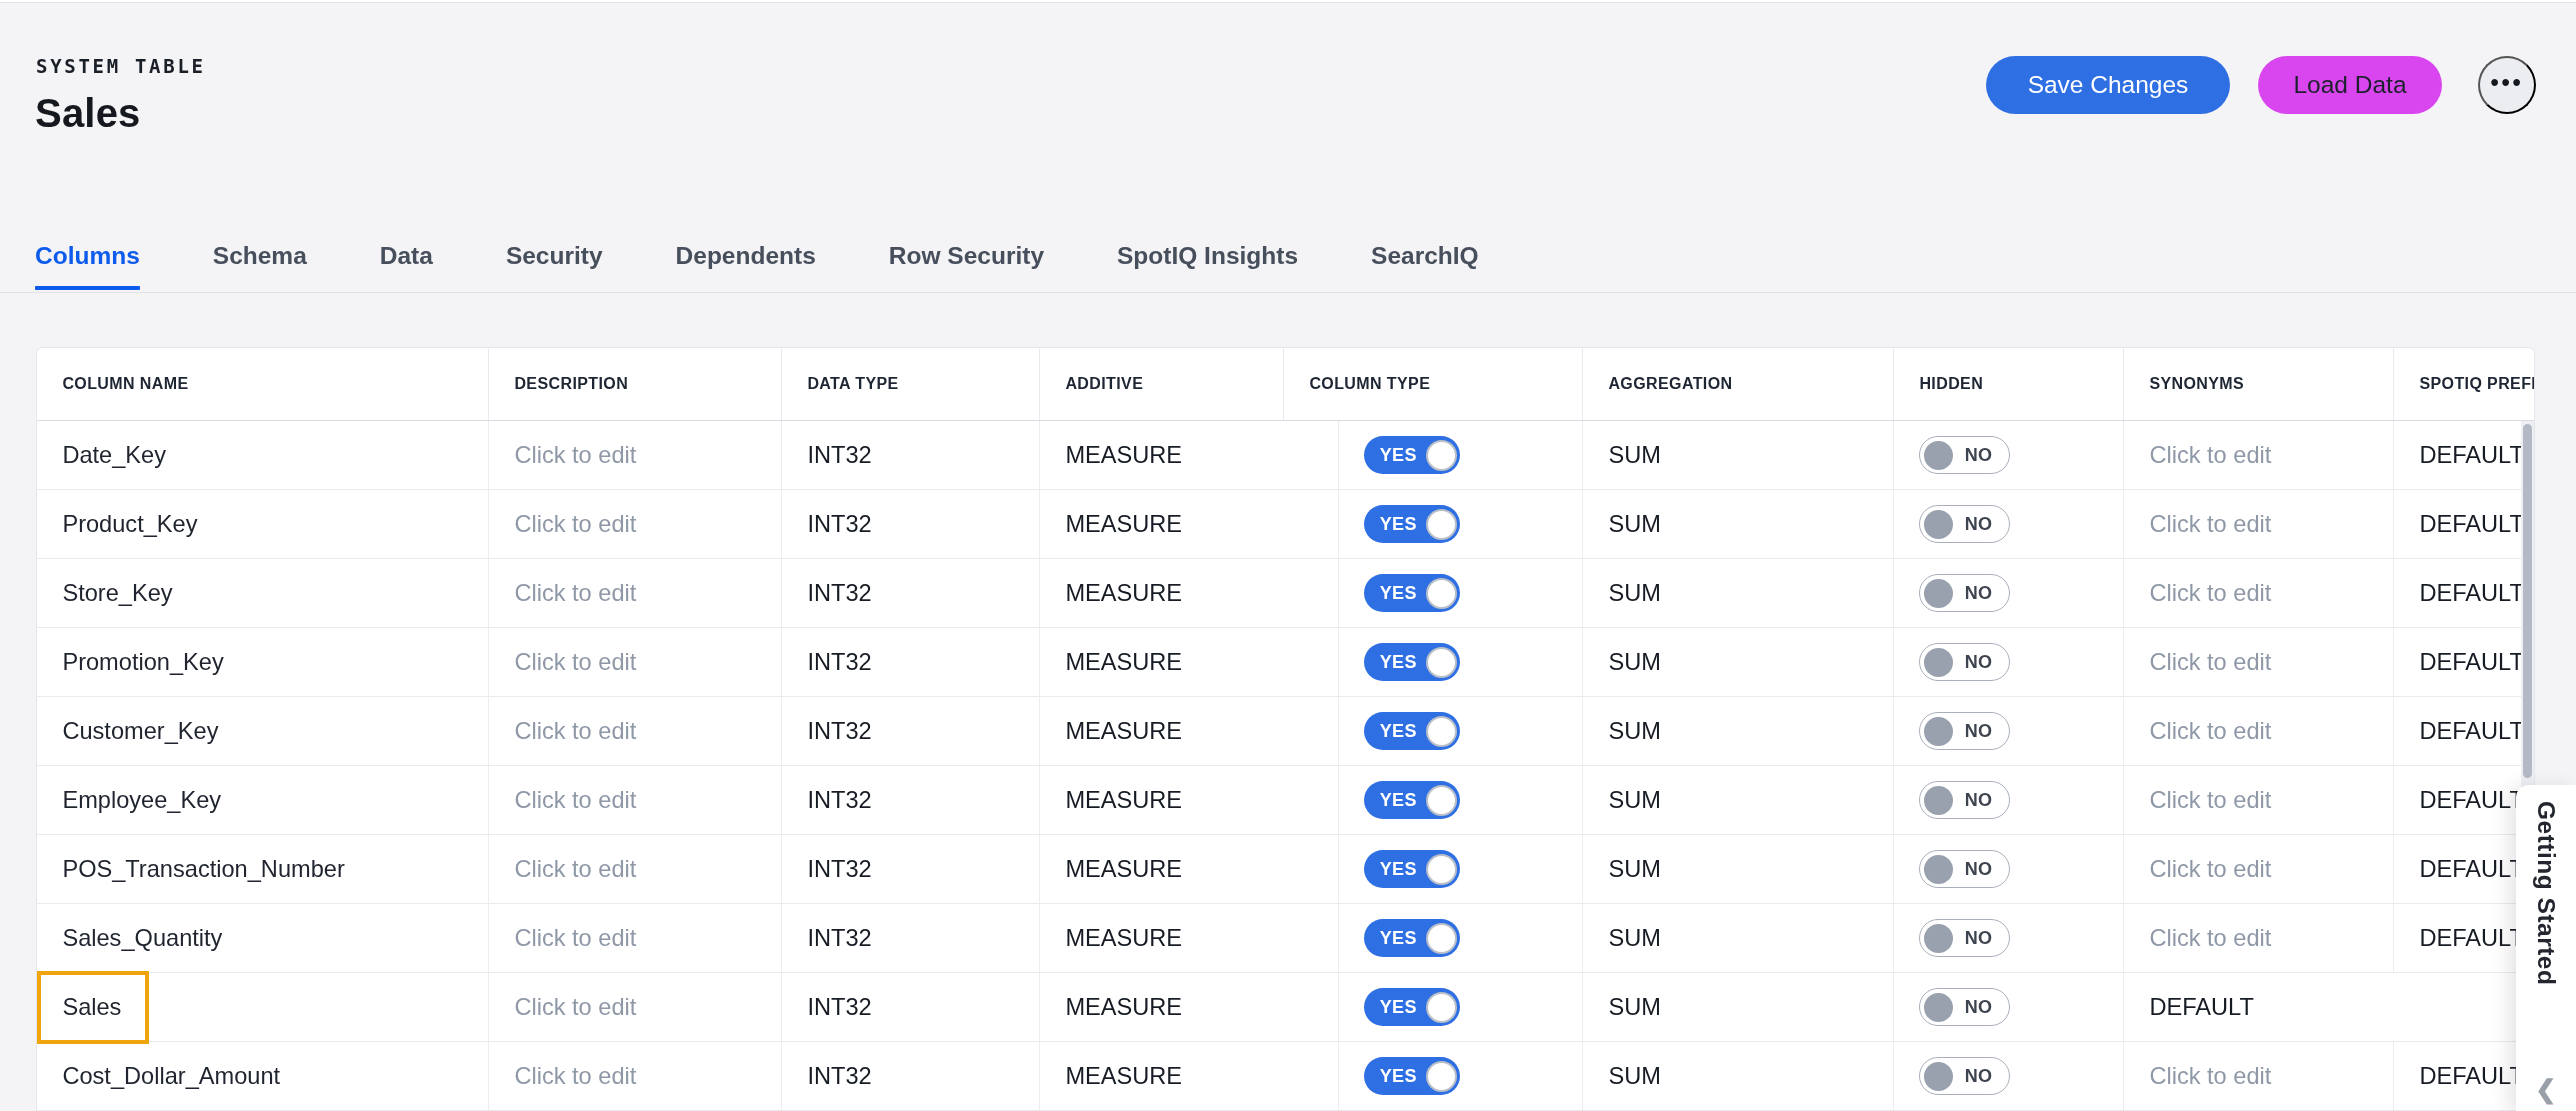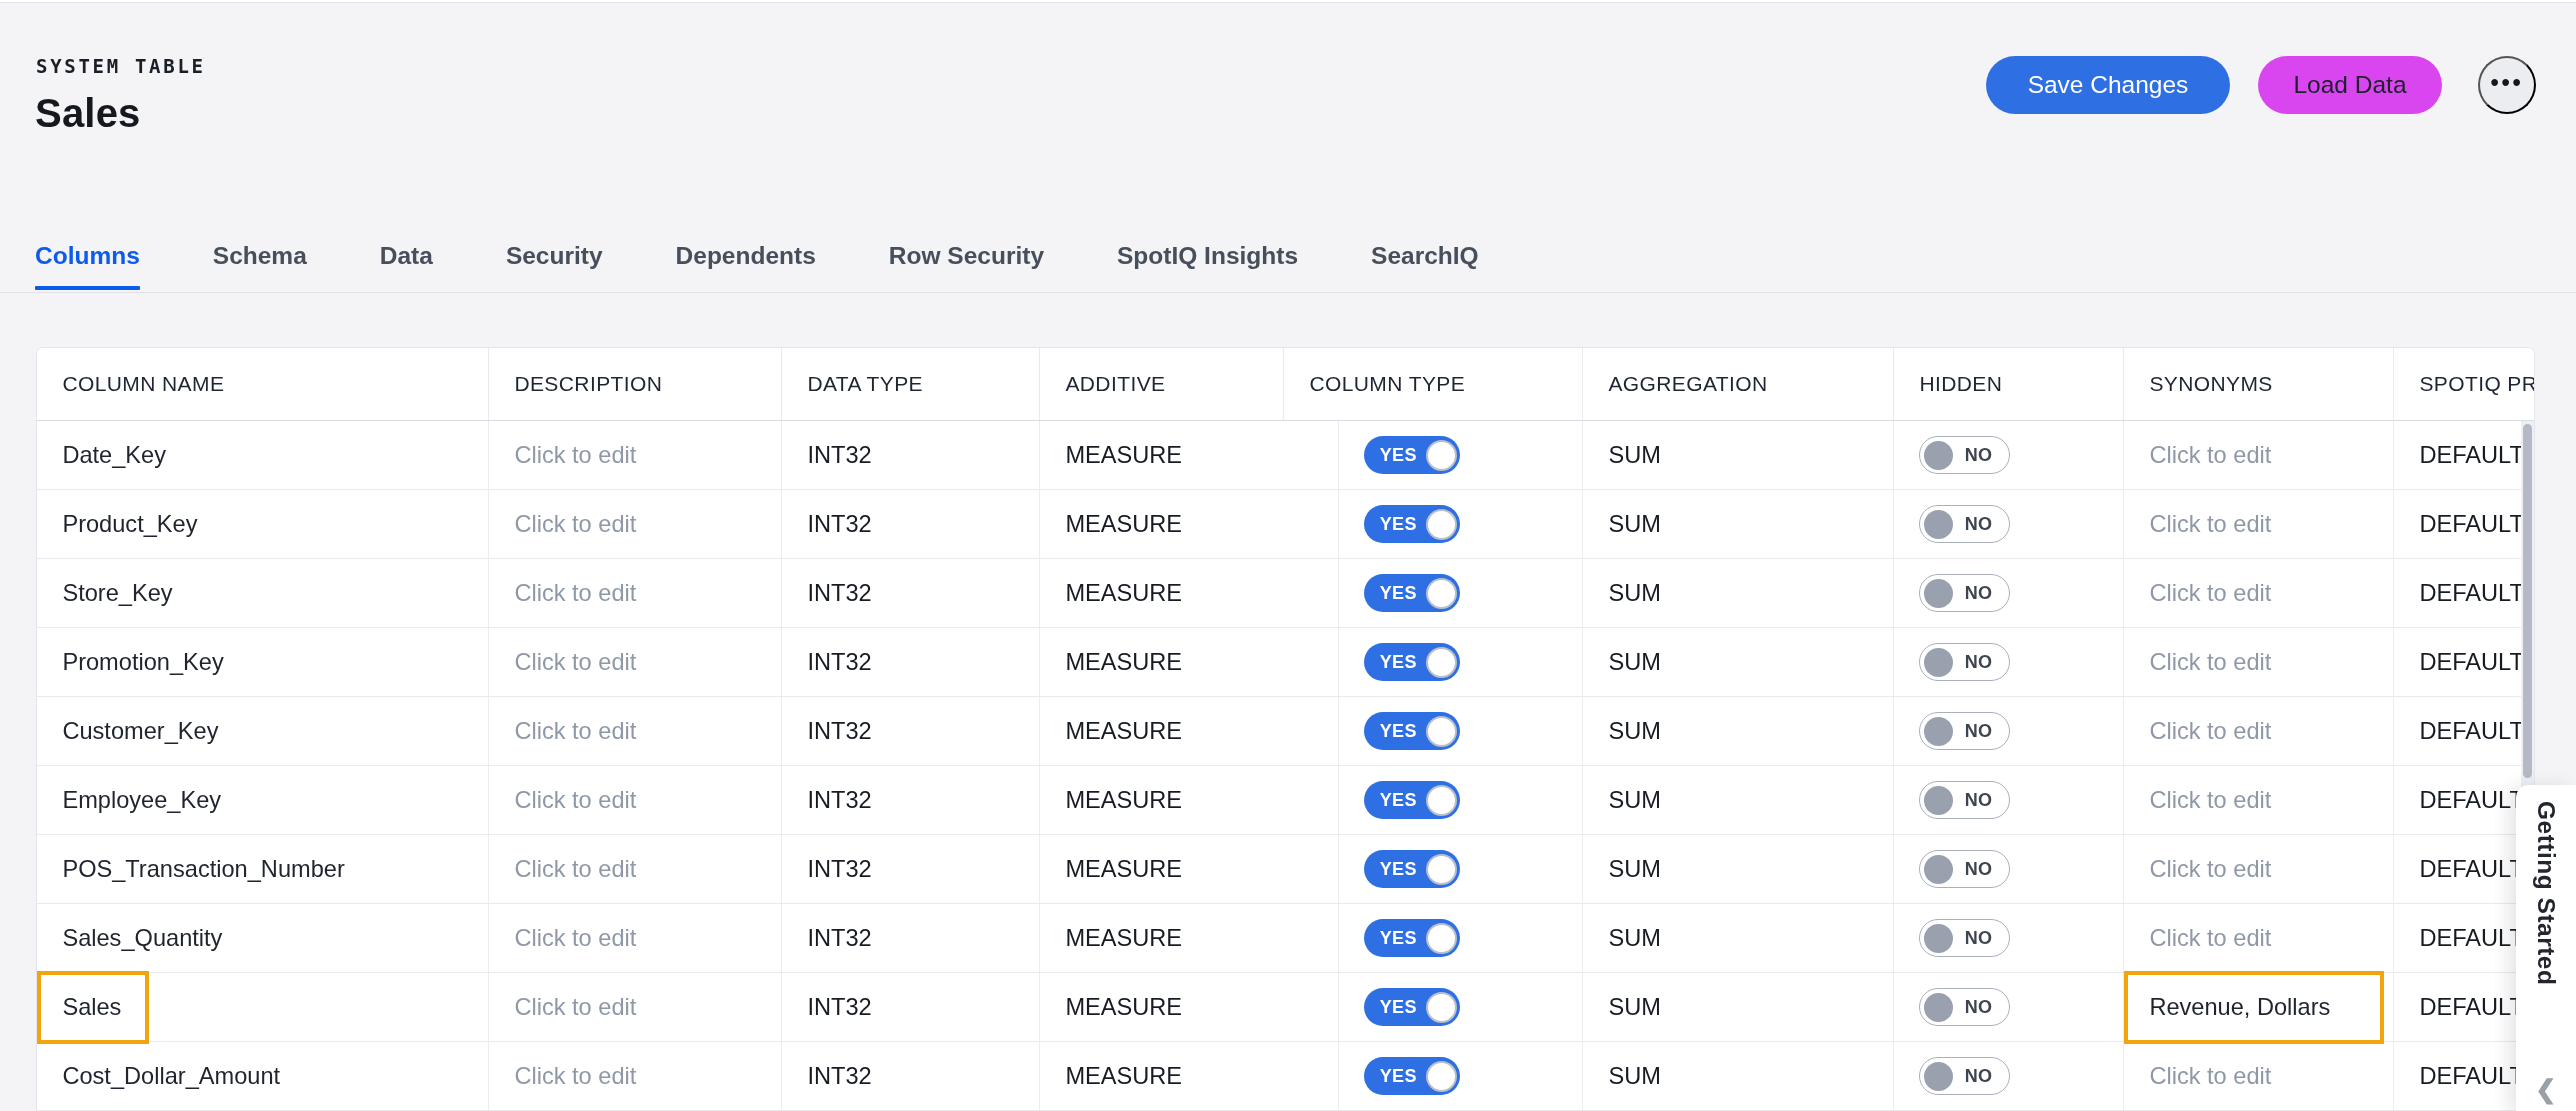--- a/index.html
+++ b/index.html
@@ -61,21 +61,21 @@
   .tgrid { width:2592px; }
   .trow { display:flex; height:69px; border-bottom:0.9px solid #e9eaee; background:#fff; }
   .thead-row { display:flex; height:73px; border-bottom:1.8px solid #d8dbe2; background:#fff; }
   .cell {
     flex:none; display:flex; align-items:center; padding-left:25.4px;
     border-right:0.9px solid #ecedf1; position:relative; overflow:visible;
   }
   .cell:last-child { border-right:none; }
   .hcell {
     flex:none; display:flex; align-items:center; padding-left:25.4px;
-    border-right:0.9px solid #e9eaee; font-size:21px; font-weight:400;
+    border-right:0.9px solid #e9eaee; font-size:16px; font-weight:700;
     color:#1e2633; letter-spacing:0.4px; white-space:nowrap;
   }
   .hcell:last-child { border-right:none; }
   .val { font-size:23.6px; color:#171c24; white-space:nowrap; }
   .name { font-size:23.6px; color:#1f242e; white-space:nowrap; }
   .placeholder { font-size:23.6px; color:#8f98a7; white-space:nowrap; }
 
   
   .toggle { display:inline-flex; align-items:center; height:38px; border-radius:19px; cursor:pointer; flex:none; }
   .toggle.on { width:96px; background:var(--accent); justify-content:space-between; padding:0 3.6px 0 15.4px; }
@@ -460,24 +460,20 @@
           </div>
           <div class="cell" style="width: 311px;">
             <span class="val">SUM</span>
           </div>
           <div class="cell" style="width: 230px;">
             <span class="toggle off">
               <span class="knob"></span>
               <span class="t-label">NO</span>
             </span>
           </div>
-          <div class="cell" style="width: 270px;">
-            <span class="name">Revenue, Dollars</span>
-            <div class="hlbox hl-syn"></div>
-          </div>
           <div class="cell" style="width: 236px;">
             <span class="val">DEFAULT</span>
           </div>
         </div>
         <div class="trow">
           <div class="cell" style="width: 452px;">
             <span class="name">Cost_Dollar_Amount</span>
           </div>
           <div class="cell" style="width: 293px;">
             <span class="placeholder">Click to edit</span>

